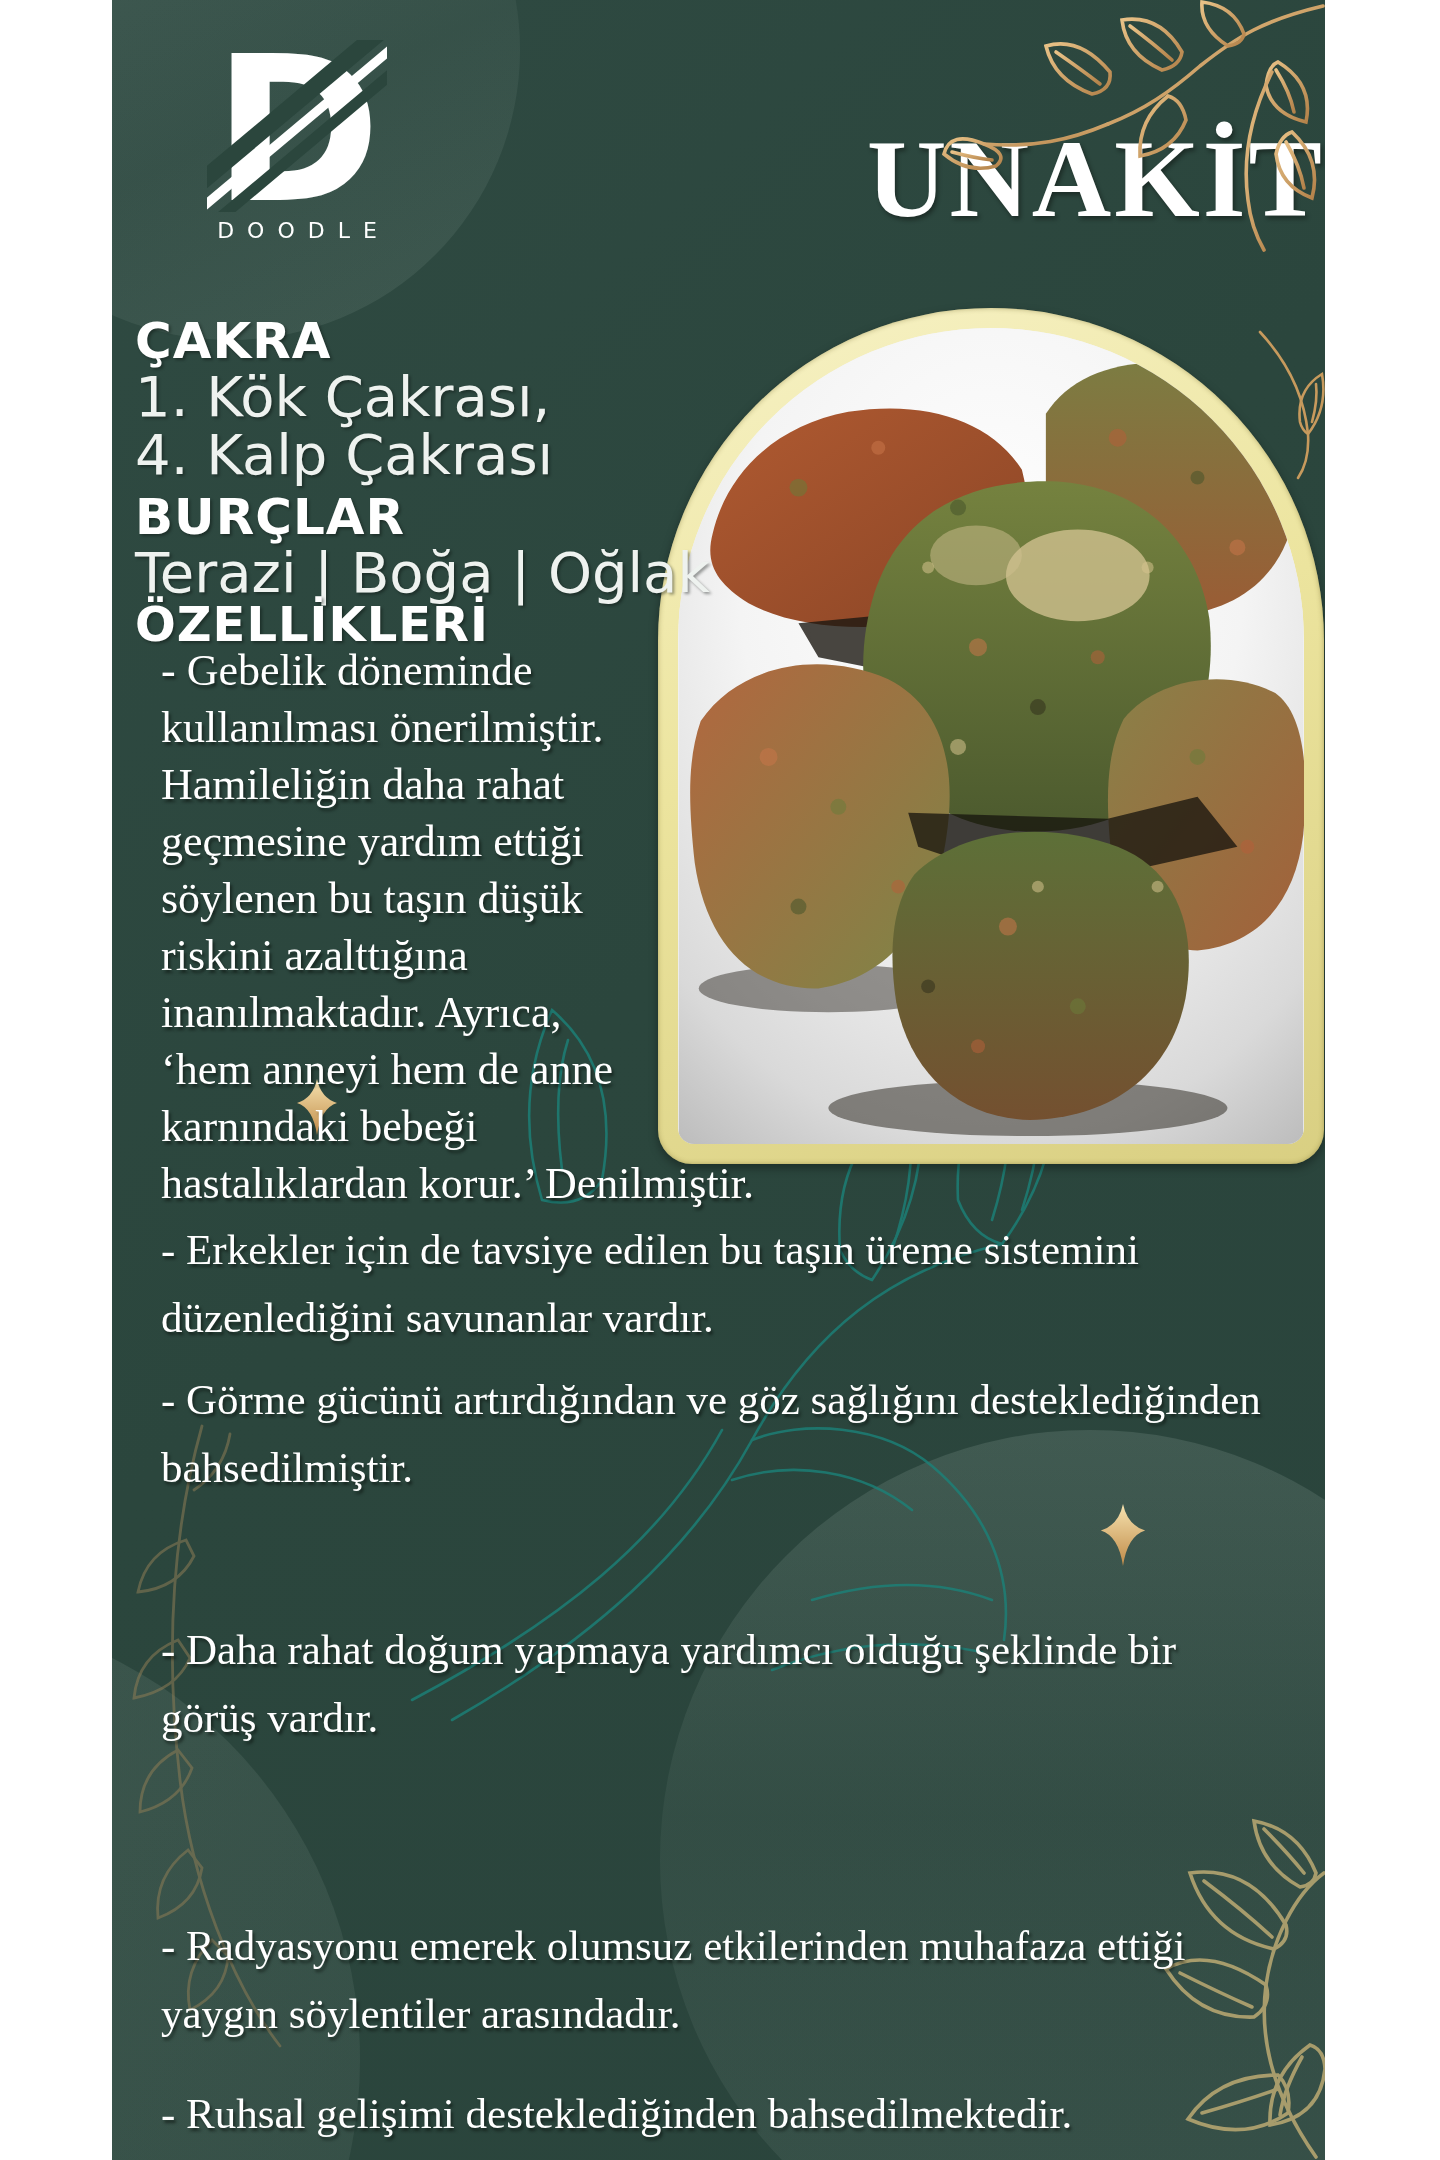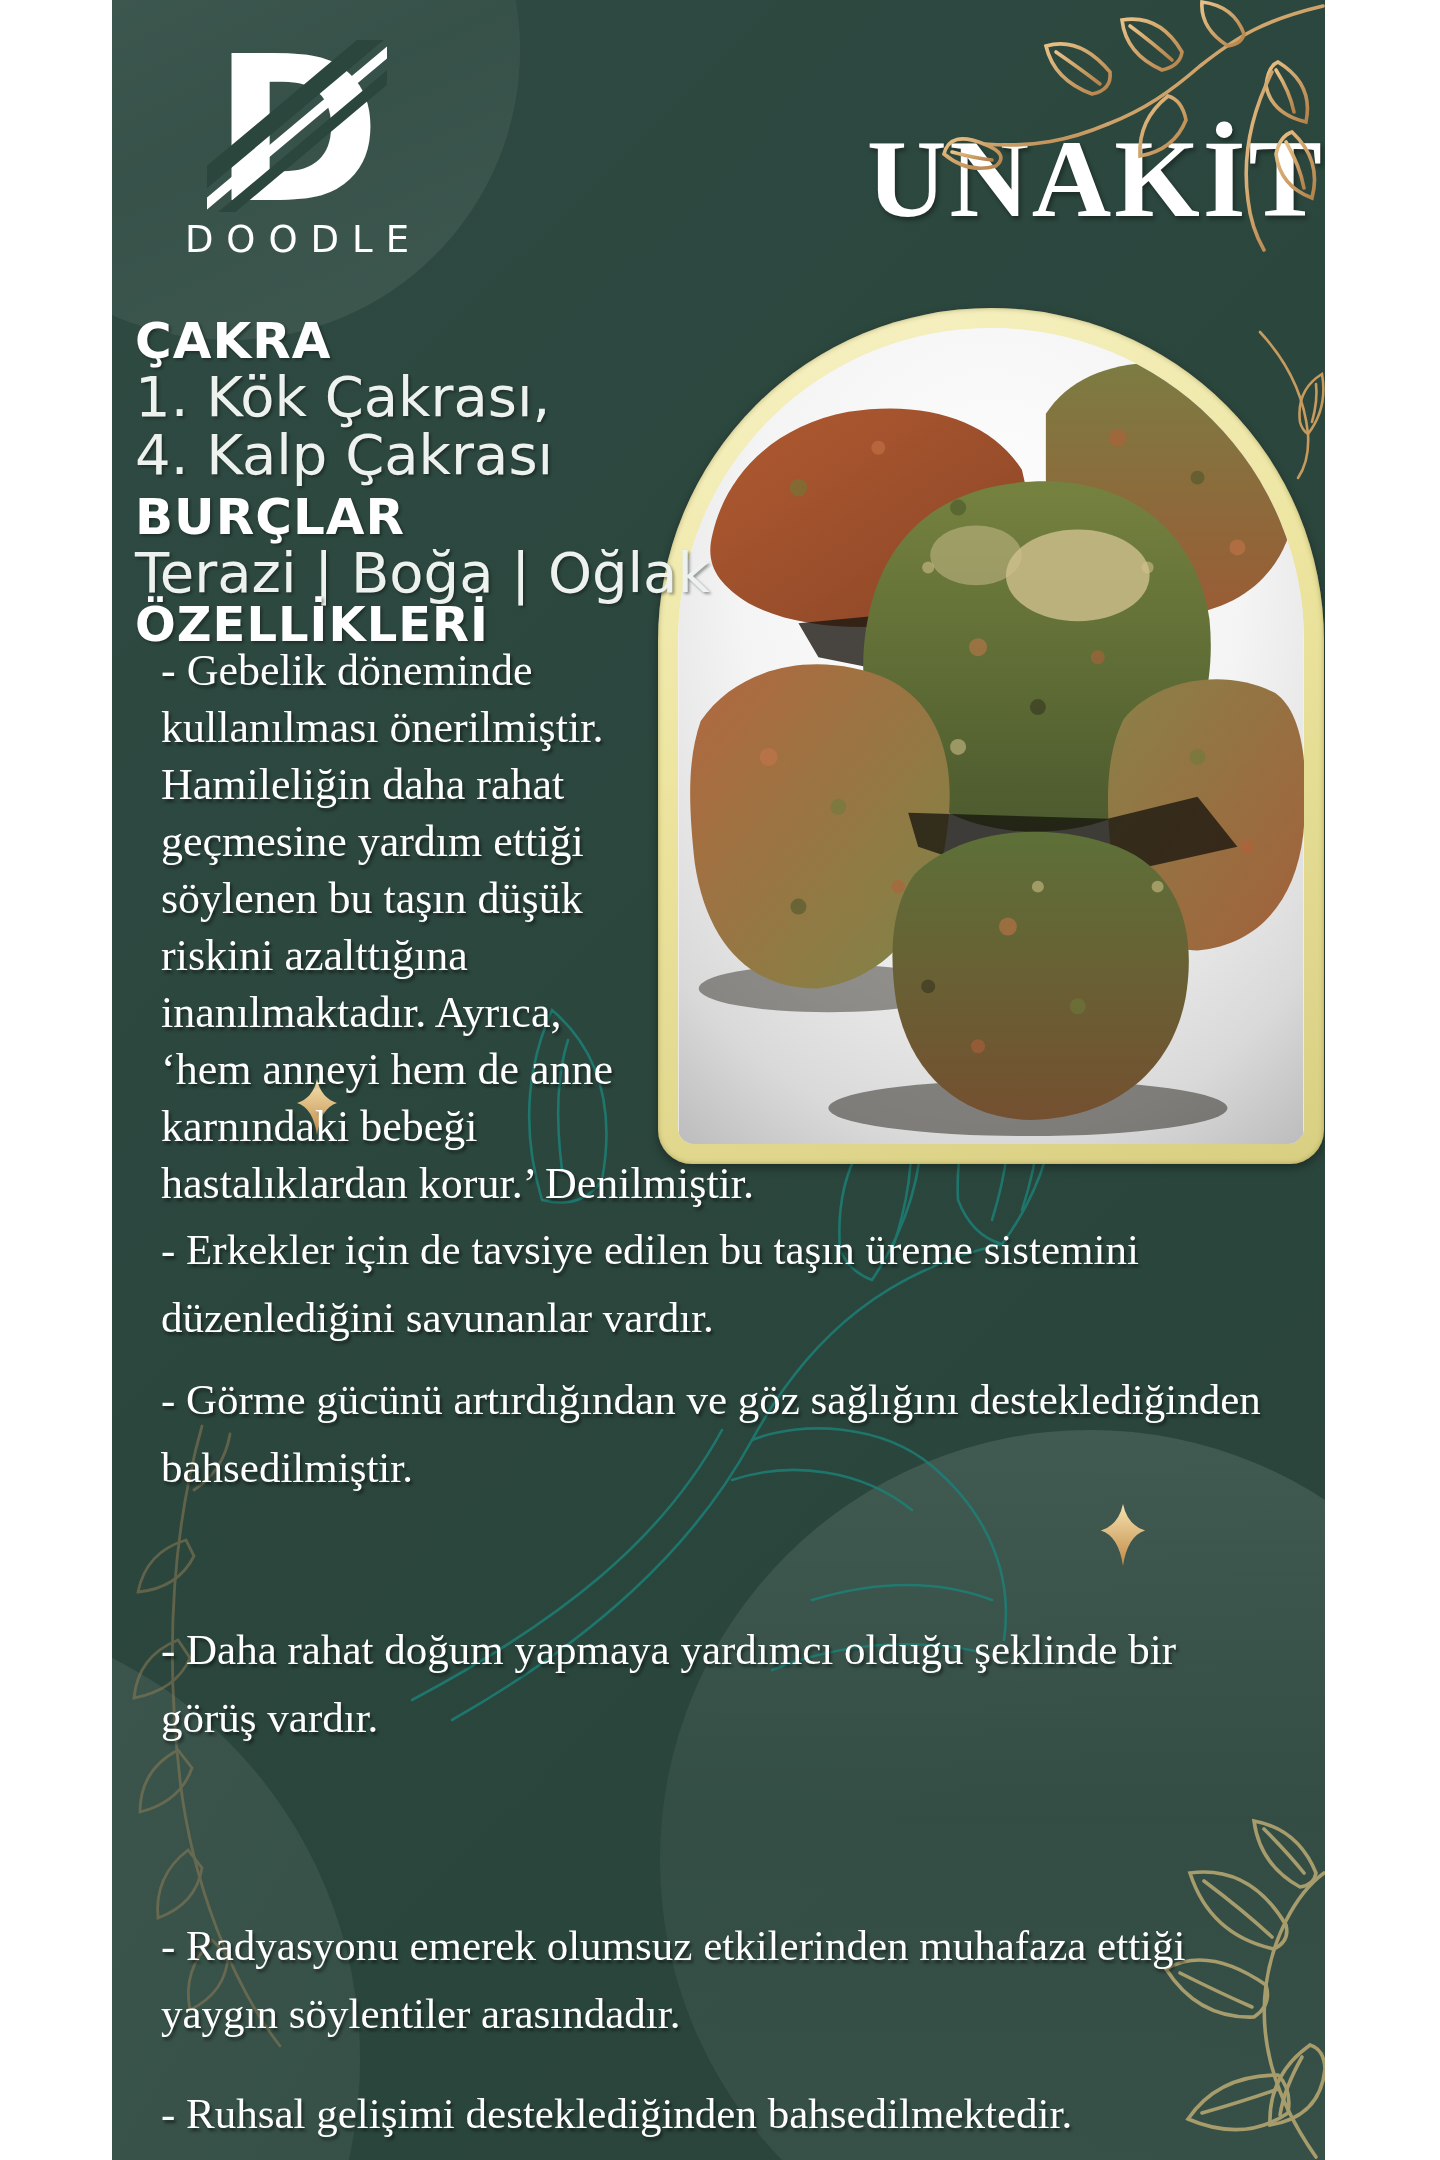--- a/index.html
+++ b/index.html
@@ -16,21 +16,21 @@
   .gc1{left:-172px;top:-240px;width:580px;height:580px;
        background:linear-gradient(155deg,rgba(214,232,222,0.13),rgba(214,232,222,0.05) 60%,rgba(214,232,222,0.10));}
   .gc2{left:548px;top:1430px;width:860px;height:860px;
        background:linear-gradient(180deg,rgba(214,232,222,0.13),rgba(214,232,222,0.05) 45%,rgba(214,232,222,0.08));}
   .gc3{left:-652px;top:1610px;width:900px;height:900px;
        background:linear-gradient(120deg,rgba(214,232,222,0.12),rgba(214,232,222,0.06));}
   .deco{position:absolute;pointer-events:none;}
   .logo{position:absolute;left:40px;top:40px;width:290px;}
   .logo-word{
     margin-top:6px;text-align:center;color:#ffffff;
-    font-family:"DejaVu Sans",sans-serif;font-size:37px;font-weight:500;
+    font-family:"DejaVu Sans",sans-serif;font-size:22px;font-weight:500;
     letter-spacing:13px;padding-left:13px;
   }
   .title{
     position:absolute;left:60px;top:116px;width:1153px;text-align:right;
     color:#ffffff;font-family:"Liberation Serif",serif;font-size:110px;
     font-weight:600;letter-spacing:3px;
     text-shadow:2px 3px 4px rgba(8,12,9,0.45);
   }
   .h-sans{
     position:absolute;left:23px;color:#ffffff;

